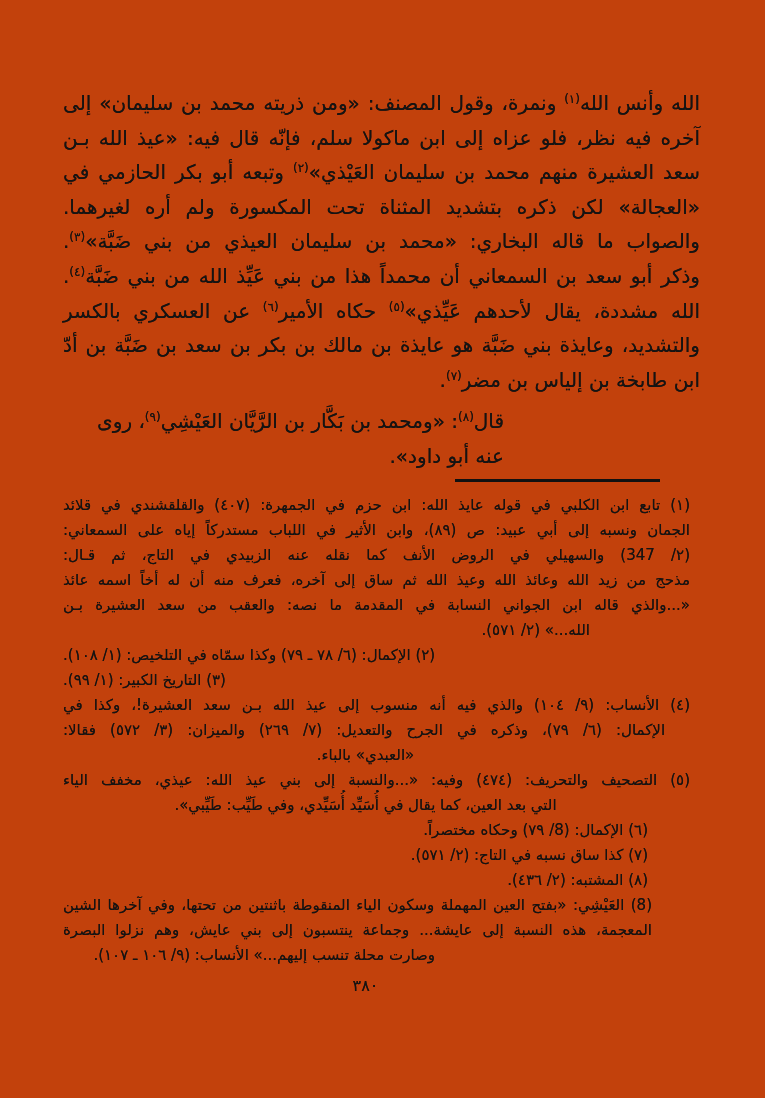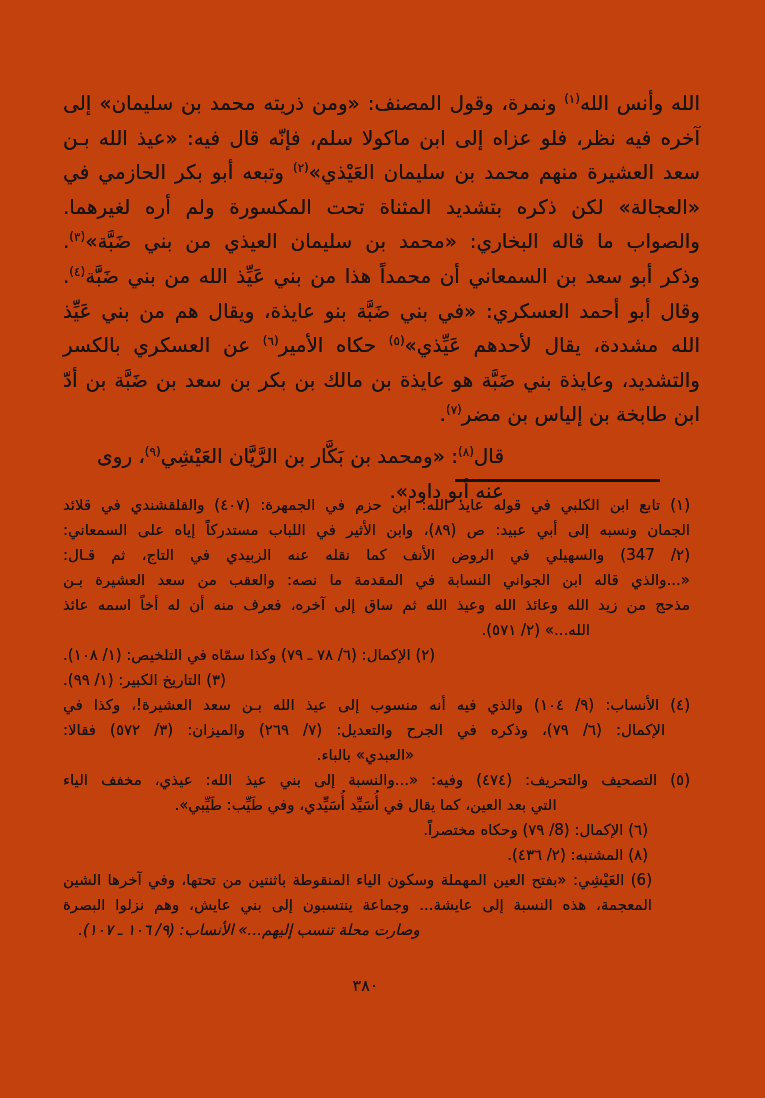--- a/index.html
+++ b/index.html
@@ -35,59 +35,59 @@
     direction:rtl;
   }
   .fline { font-size:15px; line-height:25px; }
   .f-j  { text-align:justify; text-align-last:justify; }
   .f-ji { text-align:justify; text-align-last:justify; padding-right:38px; }
   .f-jc { text-align:justify; text-align-last:justify; padding-right:25px; }
   .f-r  { text-align:left; }
   .f-rc { text-align:center; padding-right:22px; }
   .f-ri { text-align:right; padding-right:42px; }
   .f-e1 { text-align:right; padding-right:100px; }
-  .f-ec { text-align:center; padding-right:255px;font-style:italic; }
+  .f-ec { text-align:right; padding-right:255px; }
   
   .pagenum {
     position:absolute; top:976px; left:0; right:34px;
     text-align:center; font-size:16px; direction:rtl;
   }
 </style>
 </head>
 <body>
 
 <div class="page">
   <section class="main">
       <div class="mline m-j">الله وأنس الله<sup>(١)</sup> ونمرة، وقول المصنف: «ومن ذريته محمد بن سليمان» إلى</div>
       <div class="mline m-j">آخره فيه نظر، فلو عزاه إلى ابن ماكولا سلم، فإنّه قال فيه: «عيذ الله بـن</div>
       <div class="mline m-j">سعد العشيرة منهم محمد بن سليمان العَيْذي»<sup>(٢)</sup> وتبعه أبو بكر الحازمي في</div>
       <div class="mline m-j">«العجالة» لكن ذكره بتشديد المثناة تحت المكسورة ولم أره لغيرهما.</div>
       <div class="mline m-j">والصواب ما قاله البخاري: «محمد بن سليمان العيذي من بني ضَبَّة»<sup>(٣)</sup>.</div>
       <div class="mline m-j">وذكر أبو سعد بن السمعاني أن محمداً هذا من بني عَيِّذ الله من بني ضَبَّة<sup>(٤)</sup>.</div>
-      <div class="mline m-j">وقال أبو أحمد العسكري: «في بني ضَبَّة بنو عايذة، ويقال هم من بني عَيِّذ</div>
       <div class="mline m-j">الله مشددة، يقال لأحدهم عَيِّذي»<sup>(٥)</sup> حكاه الأمير<sup>(٦)</sup> عن العسكري بالكسر</div>
       <div class="mline m-j">والتشديد، وعايذة بني ضَبَّة هو عايذة بن مالك بن بكر بن سعد بن ضَبَّة بن أدّ</div>
       <div class="mline m-last">ابن طابخة بن إلياس بن مضر<sup>(٧)</sup>.</div>
       <div class="mline m-indent">قال<sup>(٨)</sup>: «ومحمد بن بَكَّار بن الرَّيَّان العَيْشِي<sup>(٩)</sup>، روى عنه أبو داود».</div>
     </section>
   <div class="divider"></div>
   <section class="fnblock">
       <div class="fline f-j">(١) تابع ابن الكلبي في قوله عايذ الله: ابن حزم في الجمهرة: (٤٠٧) والقلقشندي في قلائد</div>
       <div class="fline f-j">الجمان ونسبه إلى أبي عبيد: ص (٨٩)، وابن الأثير في اللباب مستدركاً إياه على السمعاني:</div>
       <div class="fline f-j">(٢/ 347) والسهيلي في الروض الأنف كما نقله عنه الزبيدي في التاج، ثم قـال:</div>
+      <div class="fline f-j">مذحج من زيد الله وعائذ الله وعيذ الله ثم ساق إلى آخره، فعرف منه أن له أخاً اسمه عائذ</div>
       <div class="fline f-j">«...والذي قاله ابن الجواني النسابة في المقدمة ما نصه: والعقب من سعد العشيرة بـن</div>
-      <div class="fline f-j">مذحج من زيد الله وعائذ الله وعيذ الله ثم ساق إلى آخره، فعرف منه أن له أخاً اسمه عائذ</div>
       <div class="fline f-e1">الله...» (٢/ ٥٧١).</div>
       <div class="fline f-r">(٢) الإكمال: (٦/ ٧٨ ـ ٧٩) وكذا سمّاه في التلخيص: (١/ ١٠٨).</div>
       <div class="fline f-r">(٣) التاريخ الكبير: (١/ ٩٩).</div>
       <div class="fline f-j">(٤) الأنساب: (٩/ ١٠٤) والذي فيه أنه منسوب إلى عيذ الله بـن سعد العشيرة!، وكذا في</div>
       <div class="fline f-jc">الإكمال: (٦/ ٧٩)، وذكره في الجرح والتعديل: (٧/ ٢٦٩) والميزان: (٣/ ٥٧٢) فقالا:</div>
       <div class="fline f-rc">«العبدي» بالباء.</div>
       <div class="fline f-j">(٥) التصحيف والتحريف: (٤٧٤) وفيه: «...والنسبة إلى بني عيذ الله: عيذي، مخفف الياء</div>
       <div class="fline f-rc">التي بعد العين، كما يقال في أُسَيِّد أُسَيِّدي، وفي طَيِّب: طَيِّبي».</div>
       <div class="fline f-ri">(٦) الإكمال: (8/ ٧٩) وحكاه مختصراً.</div>
+      <div class="fline f-ri">(٧) كذا ساق نسبه في التاج: (٢/ ٥٧١).</div>
       <div class="fline f-ri">(٨) المشتبه: (٢/ ٤٣٦).</div>
-      <div class="fline f-ji">(6) العَيْشِي: «بفتح العين المهملة وسكون الياء المنقوطة باثنتين من تحتها، وفي آخرها الشين</div>
+      <div class="fline f-ji">(8) العَيْشِي: «بفتح العين المهملة وسكون الياء المنقوطة باثنتين من تحتها، وفي آخرها الشين</div>
       <div class="fline f-ji">المعجمة، هذه النسبة إلى عايشة... وجماعة ينتسبون إلى بني عايش، وهم نزلوا البصرة</div>
       <div class="fline f-ec">وصارت محلة تنسب إليهم...» الأنساب: (٩/ ١٠٦ ـ ١٠٧).</div>
     </section>
   <div class="pagenum">٣٨٠</div>
 </div>
 
 </body></html>

